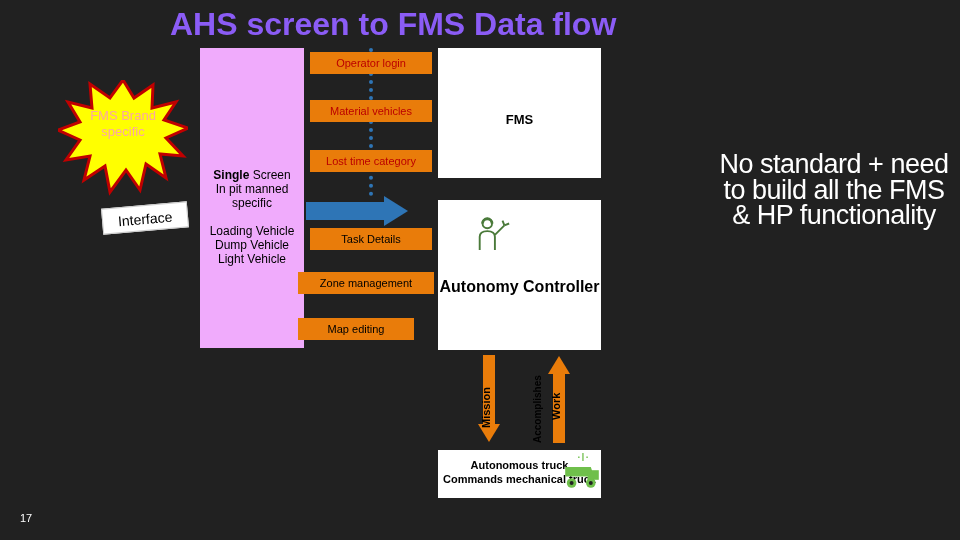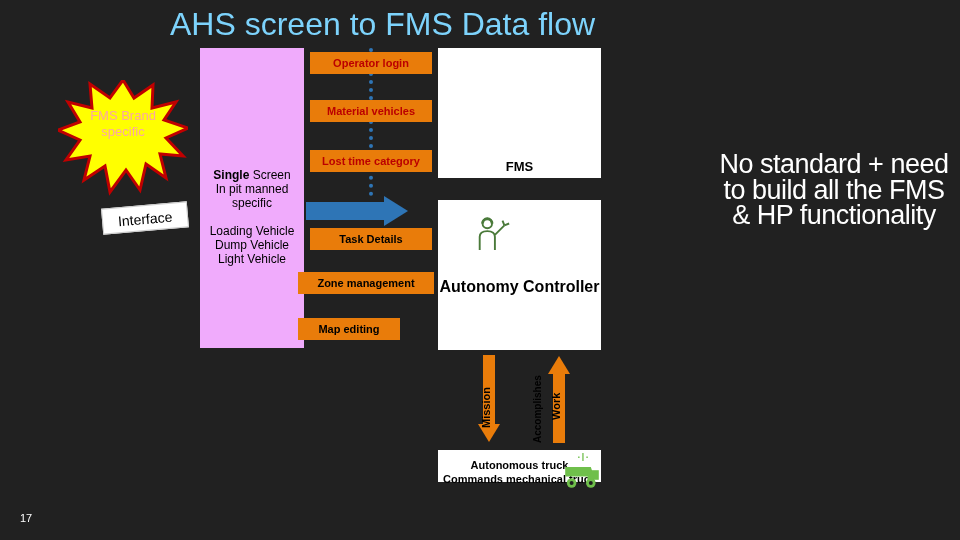--- a/index.html
+++ b/index.html
@@ -10,22 +10,22 @@
     font-family: Arial, Helvetica, sans-serif;
     color: #000;
     position: relative;
     overflow: hidden;
   }
   .title {
     position: absolute;
     left: 170px;
     top: 6px;
     font-size: 32px;
-    color: #7dd3fc;
-    font-weight: 400;
+    color: #8b5cf6;
+    font-weight: 700;
   }
   .col-left {
     position: absolute;
     left: 200px;
     top: 48px;
     width: 104px;
     height: 300px;
     background: #f0abfc;
     text-align: center;
     font-size: 12px;
@@ -40,21 +40,20 @@
     height: 130px;
     background: #fff;
     text-align: center;
   }
   .col-right-top .lbl {
     position: absolute;
     left: 0; right: 0;
     top: 64px;
     font-size: 13px;
     font-weight: 700;
-    margin-top: 47px;
   }
   .col-right-mid {
     position: absolute;
     left: 438px;
     top: 200px;
     width: 163px;
     height: 150px;
     background: #fff;
     text-align: center;
   }
@@ -63,38 +62,38 @@
     left: 0; right: 0;
     top: 78px;
     font-size: 16px;
     font-weight: 700;
   }
   .col-bottom {
     position: absolute;
     left: 438px;
     top: 450px;
     width: 163px;
-    height: 32px;
+    height: 48px;
     background: #fff;
     text-align: center;
     font-size: 11px;
     font-weight: 700;
     padding-top: 9px;
     line-height: 1.25;
   }
   .pill {
     position: absolute;
     left: 310px;
     width: 122px;
     background: #e97c0a;
     color: #000;
     font-size: 11px;
     text-align: center;
     padding: 5px 3px;
-    font-weight: 700;
+    font-weight: 400;
   }
   .pill.red { color: #b00; }
   .arrow-dash {
     position: absolute;
     width: 0;
     border-left: 4px dotted #2e75b6;
   }
   .big-arrow {
     position: absolute;
     left: 306px;
@@ -234,21 +233,21 @@
   <div>Light Vehicle</div>
 </div>
 
 <div class="arrow-dash" style="left:369px; top:48px; height:148px"></div>
 
 <div class="pill red" style="top:52px">Operator login</div>
 <div class="pill red" style="top:100px">Material vehicles</div>
 <div class="pill red" style="top:150px">Lost time category</div>
 <div class="pill" style="top:228px">Task Details</div>
 <div class="pill" style="top:272px; left:298px; width:136px">Zone management</div>
-<div class="pill" style="top:318px; left:298px; width:102px">Map editing</div>
+<div class="pill" style="top:318px; left:298px; width:116px">Map editing</div>
 
 <div class="big-arrow">
   <div class="shaft"></div>
   <div class="head"></div>
 </div>
 
 <div class="col-right-top">
   <div class="lbl">FMS</div>
 </div>
 

